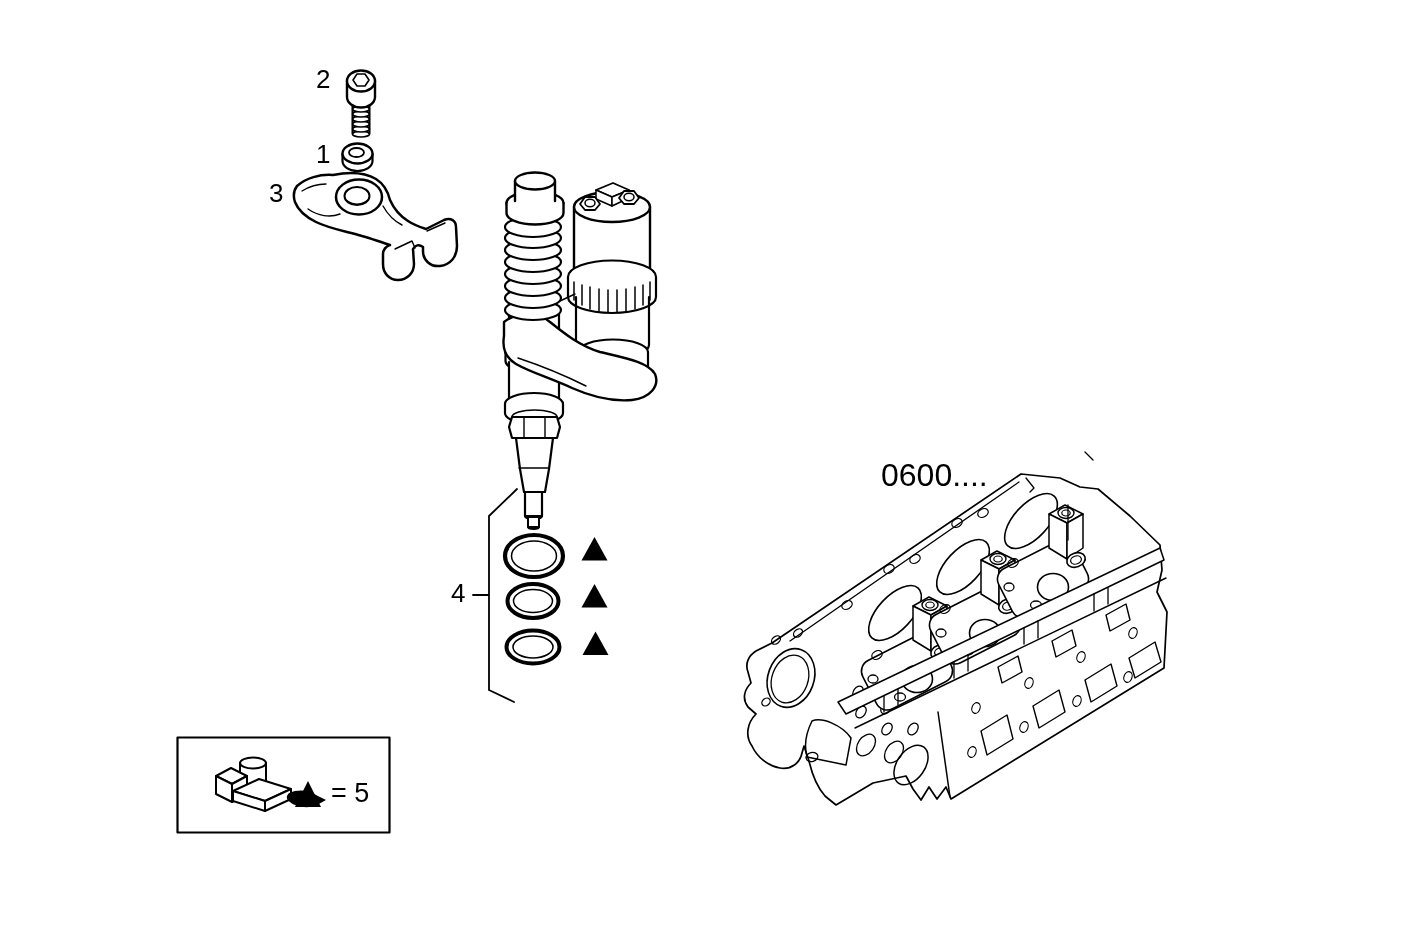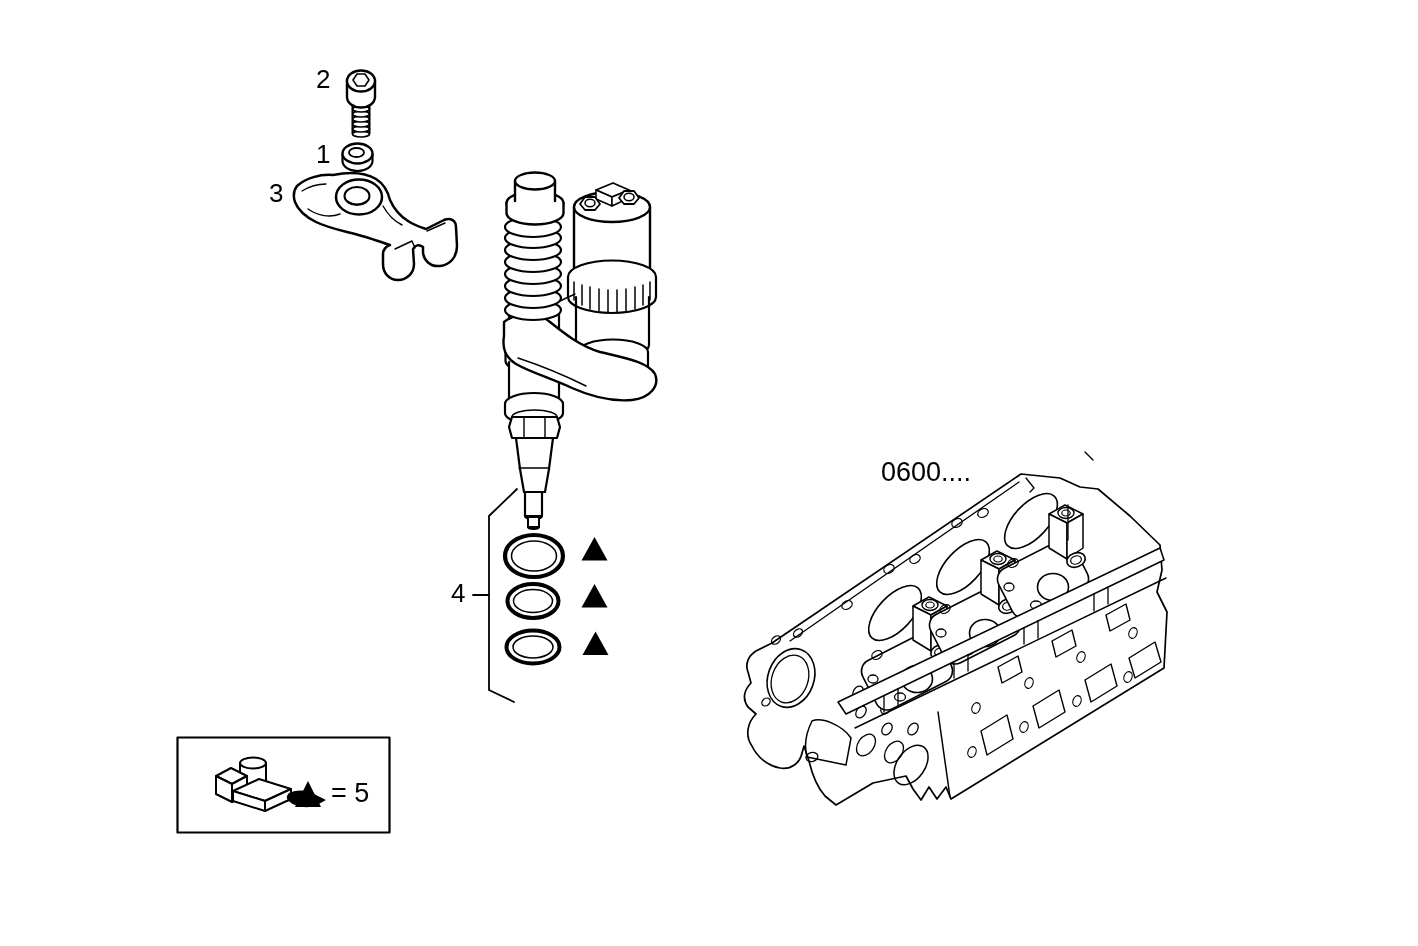--- a/index.html
+++ b/index.html
@@ -1,20 +1,20 @@
 <!DOCTYPE html>
 <html><head>
 <meta charset="utf-8">
 <style>
   html,body{margin:0;padding:0;background:#ffffff;}
   .canvas{position:relative;width:1418px;height:946px;background:#ffffff;overflow:hidden;
           font-family:"Liberation Sans","DejaVu Sans",sans-serif;}
   .canvas svg{position:absolute;left:0;top:0;}
   .label{position:absolute;color:#000;font-size:26px;line-height:1;white-space:pre;}
-  .label.ref{font-size:27px;}
+  .label.ref{font-size:32px;}
   .label.legend-eq{font-size:27px;}
 </style>
 </head>
 <body>
 
 <div class="canvas">
 
 <svg width="1418" height="946" viewBox="0 0 1418 946">
 
   <g stroke="#000" fill="none" stroke-linejoin="round" stroke-linecap="round">

